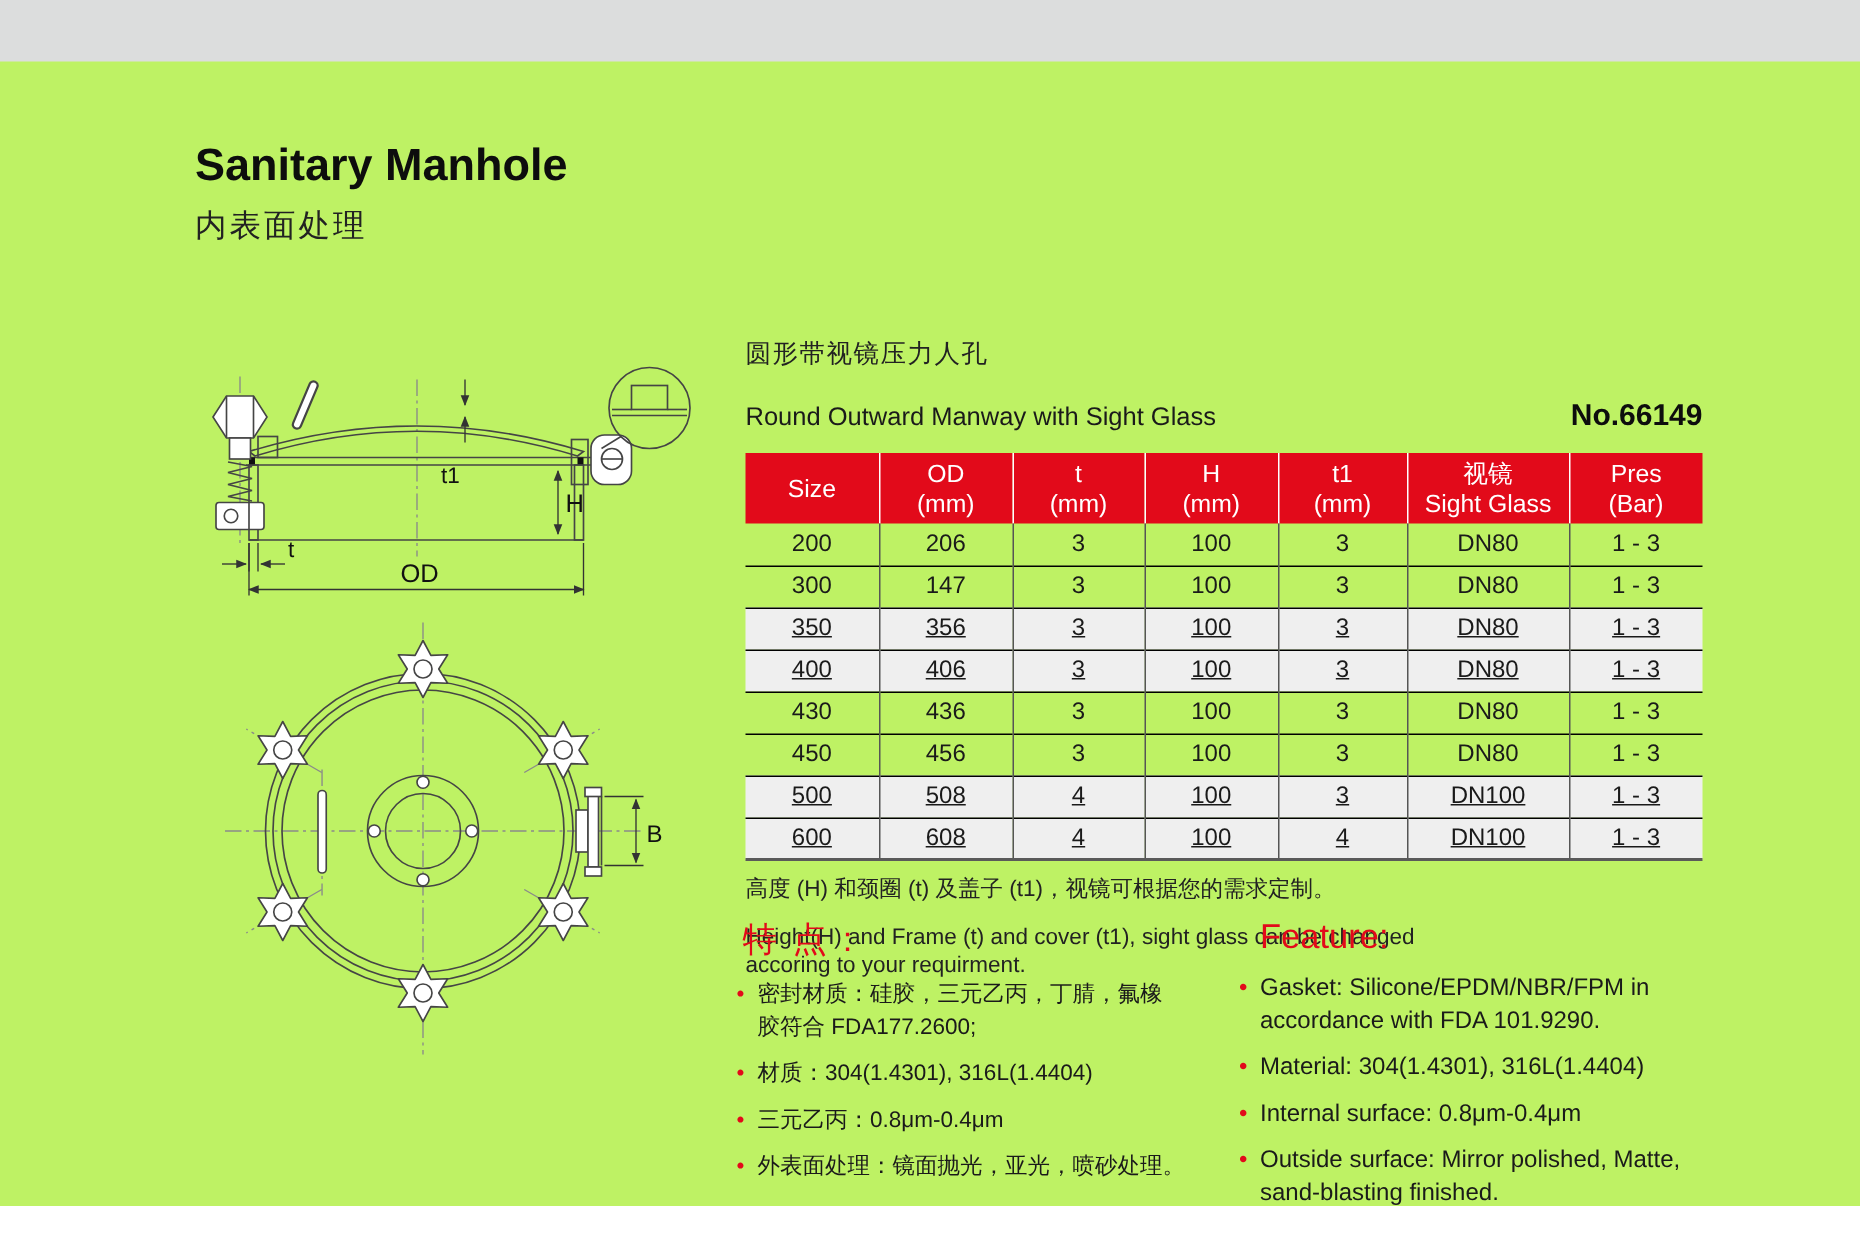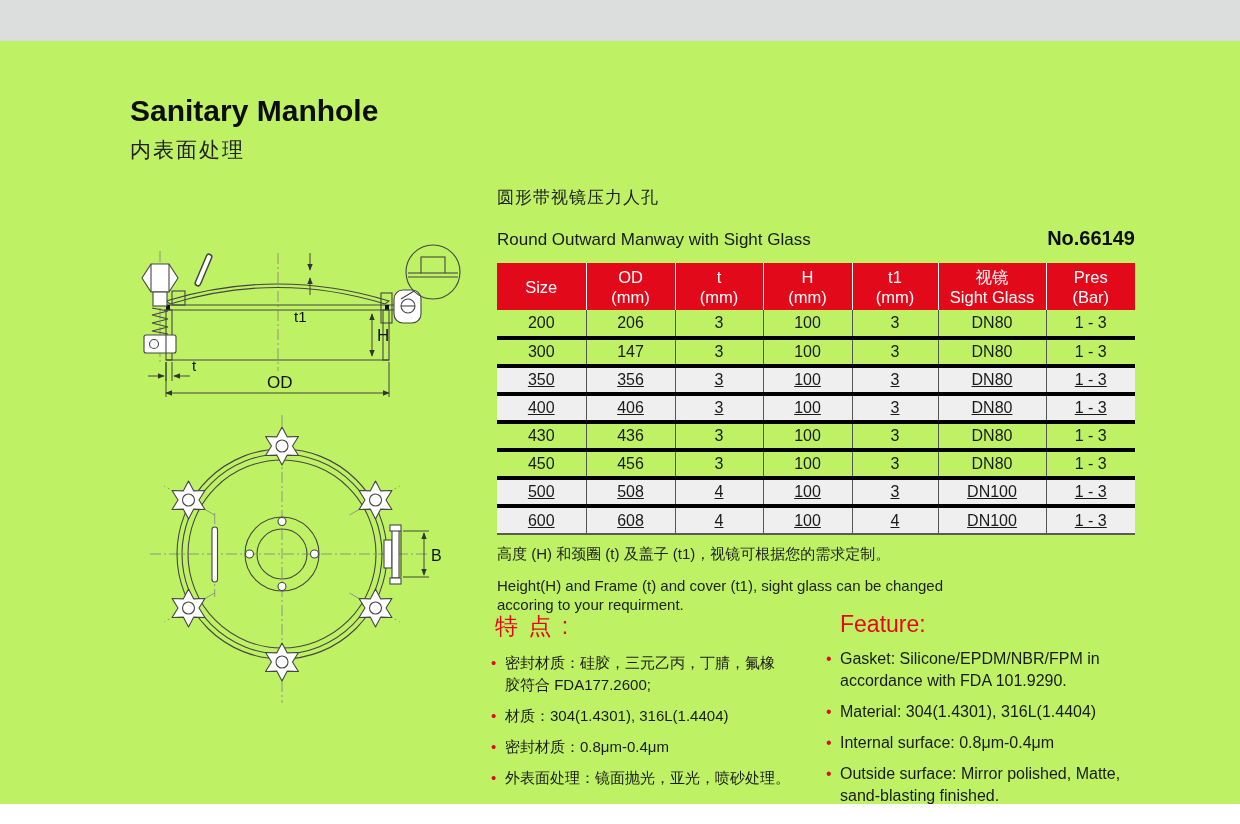--- a/index.html
+++ b/index.html
@@ -11,29 +11,29 @@
   *{box-sizing:border-box;}
   html,body{margin:0;padding:0;background:#fff;}
   body{font-family:"Liberation Sans",sans-serif;color:#1a1a1a;}
   .page{position:relative;width:1240px;height:804px;background:#bef264;overflow:hidden;}
   .topbar{position:absolute;left:0;top:0;width:1240px;height:41px;background:var(--top-bar);}
   .title-block{position:absolute;left:130px;top:94px;}
   .title-en{margin:0;font-size:30px;font-weight:700;color:#0d0d0d;letter-spacing:0;}
   .title-zh{font-size:21px;color:#222;margin-top:8px;letter-spacing:2px;}
 
   .right-col{position:absolute;left:497px;top:186px;width:638px;}
-  .subtitle-zh{font-size:17px;color:#222;letter-spacing:1px;}
+  .subtitle-zh{font-size:17px;color:#222;letter-spacing:1px;margin-top:38px;}
   .subtitle-row{display:flex;justify-content:space-between;align-items:baseline;margin-top:4px;}
   .subtitle-en{font-size:17px;color:#1a1a1a;margin-top:17px;}
   .model-no{font-size:20px;font-weight:700;color:#0d0d0d;}
 
   table.spec{border-collapse:collapse;table-layout:fixed;width:638px;margin-top:13px;border-bottom:2px solid #5a5a5a;}
   table.spec th{background:var(--accent-red);color:#fff;font-weight:400;font-size:16.5px;line-height:20px;height:47px;white-space:pre-line;vertical-align:middle;text-align:center;padding:0;}
   table.spec th + th{border-left:1px solid #fff;}
-  table.spec td{height:28px;text-align:center;vertical-align:middle;font-size:16px;color:#1a1a1a;padding:0;border-top:4px solid #000000;}
+  table.spec td{height:28px;text-align:center;vertical-align:middle;font-size:16px;color:#1a1a1a;padding:0;border-top:1px solid #000000;}
   table.spec td + td{border-left:1px solid #555;}
   table.spec tbody tr:first-child td{border-top:none;}
   table.spec tr.shaded td{background:var(--row-shade);text-decoration:underline;}
   table.spec col.c1{width:89px}table.spec col.c2{width:89px}table.spec col.c3{width:88px}
   table.spec col.c4{width:89px}table.spec col.c5{width:86px}table.spec col.c6{width:108px}
   table.spec col.c7{width:89px}
 
   .note{margin-top:9px;font-size:15px;line-height:19px;color:#222;}
   .note-zh{margin-bottom:13px;}
   .note-en{white-space:pre-line;}
@@ -304,21 +304,21 @@
 accoring to your requirment.</div>
     </div>
   </div>
 
   <div class="features features-zh">
     <div class="feat-title">特 点 :</div>
     <ul class="feat-list">
         <li>密封材质：硅胶，三元乙丙，丁腈，氟橡
 胶符合 FDA177.2600;</li>
         <li>材质：304(1.4301), 316L(1.4404)</li>
-        <li>密封材质：0.8μm-0.4μm</li>
+        <li>三元乙丙：0.8μm-0.4μm</li>
         <li>外表面处理：镜面抛光，亚光，喷砂处理。</li>
       </ul>
   </div>
 
   <div class="features features-en">
     <div class="feat-title">Feature:</div>
     <ul class="feat-list">
         <li>Gasket: Silicone/EPDM/NBR/FPM in
 accordance with FDA 101.9290.</li>
         <li>Material: 304(1.4301), 316L(1.4404)</li>

